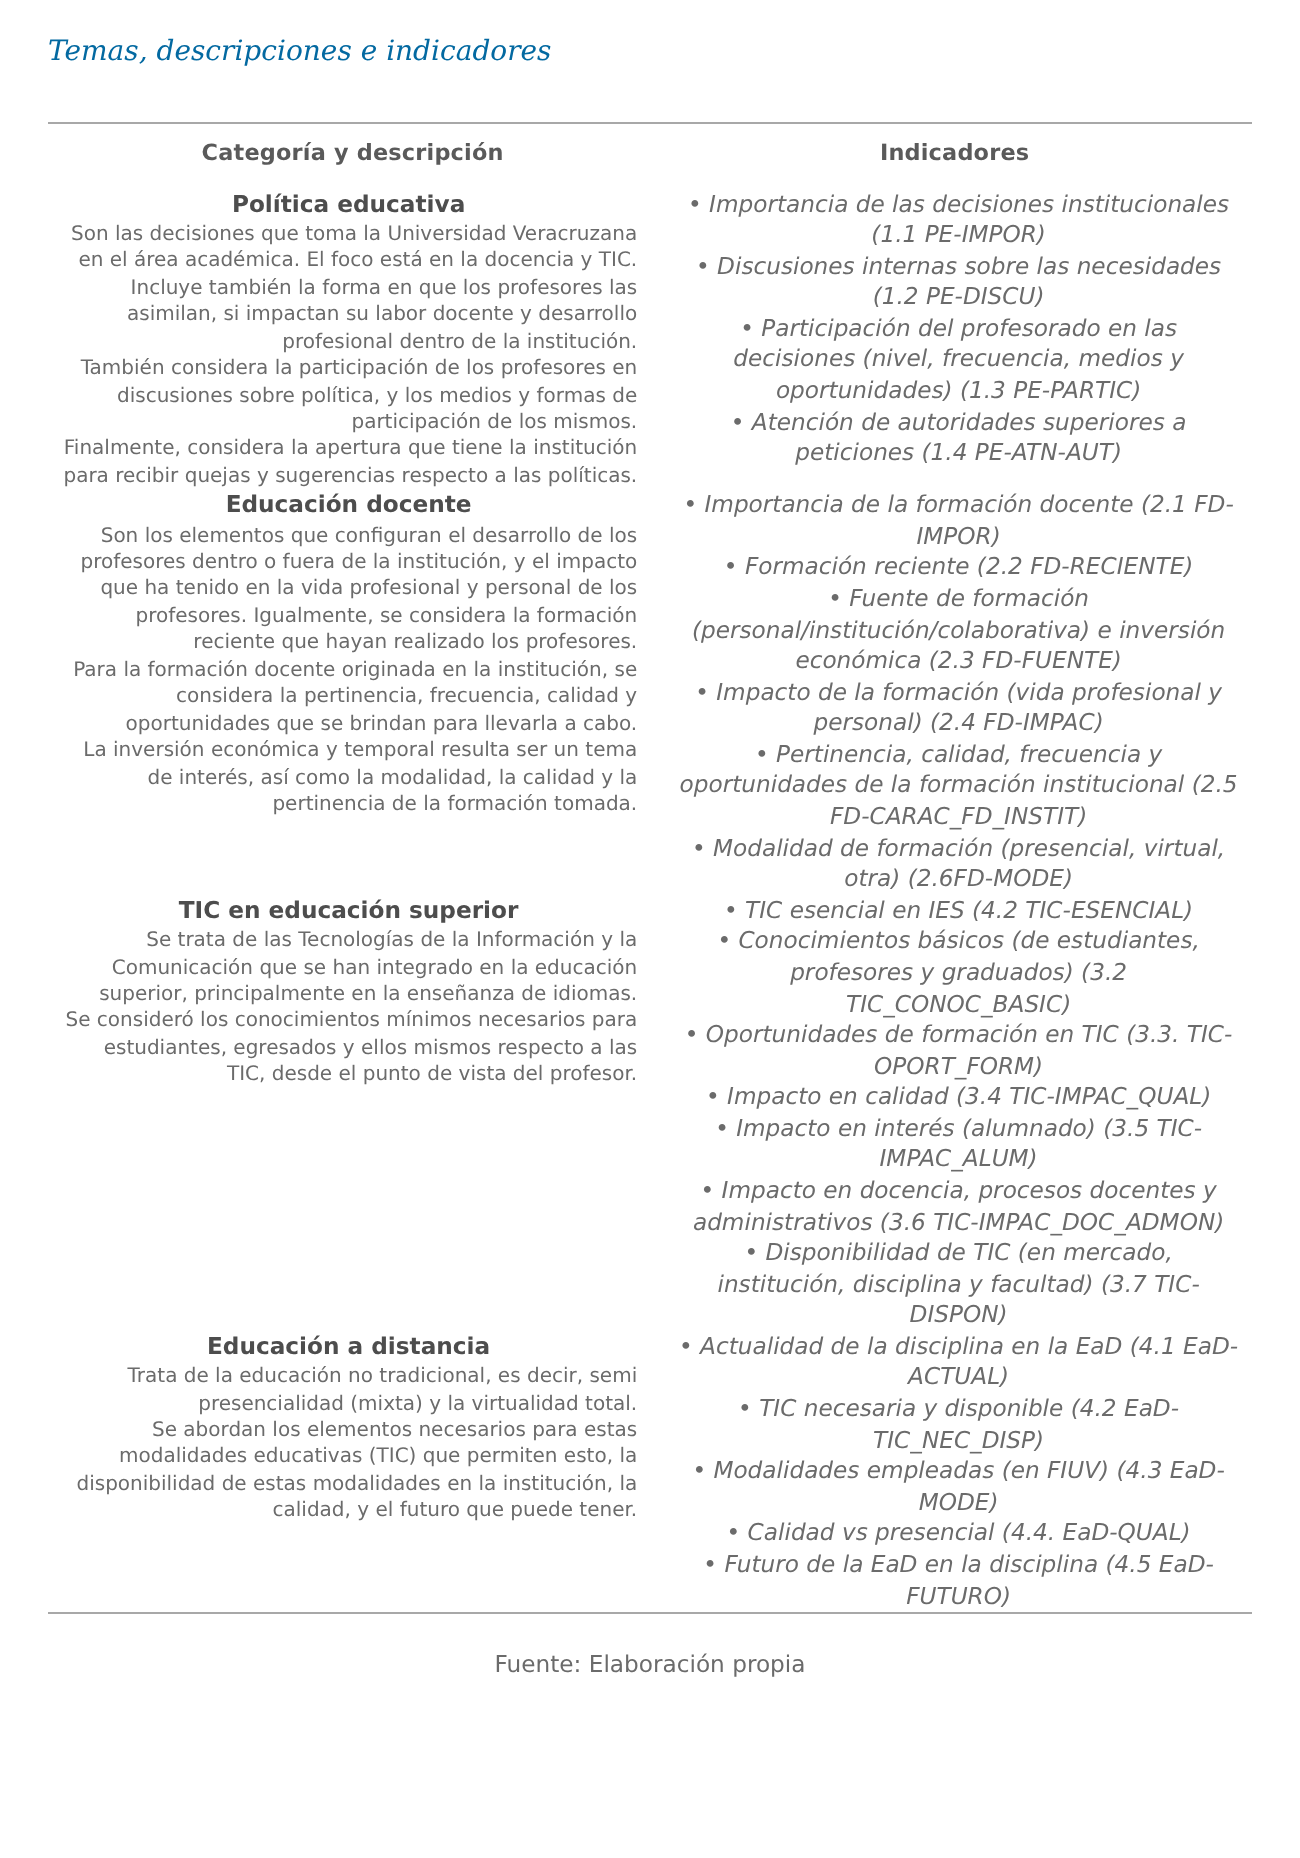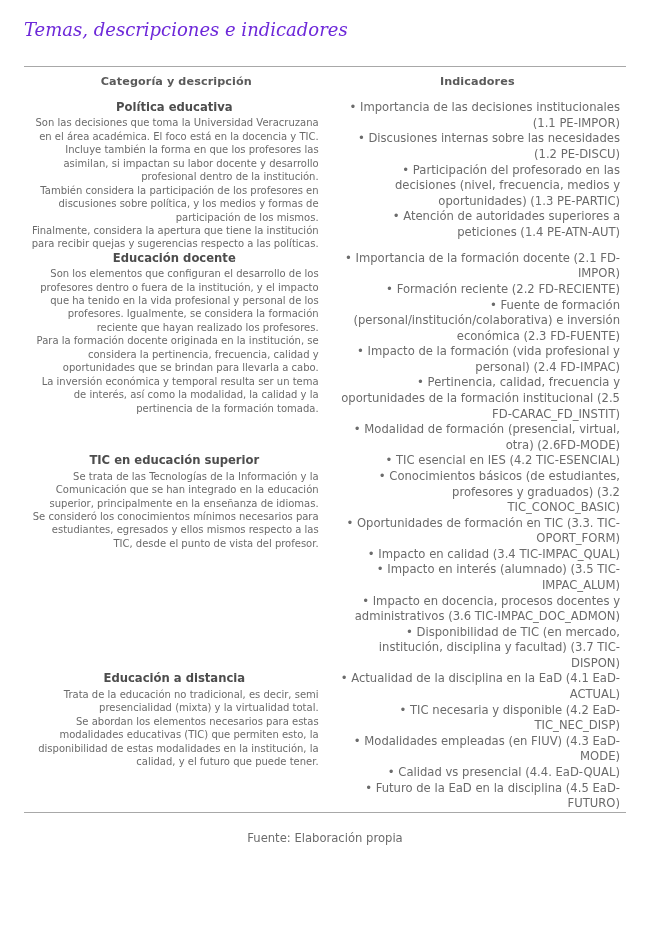--- a/index.html
+++ b/index.html
@@ -32,22 +32,22 @@
     font-weight: bold;
     font-size: 16px;
     color: #3f3f3f;
     letter-spacing: 0.2px;
     line-height: 1.35;
   }
   .caption-subtitle {
     font-family: "DejaVu Serif", serif;
     font-style: italic;
     font-weight: normal;
-    font-size: 18px;
-    color: #6d28d9;
+    font-size: 14px;
+    color: #0369a1;
     line-height: 1.4;
     margin-top: 3px;
   }
 
   
   .rule {
     height: 0;
     border-top: 1px solid #a8a8a8;
     margin: 0;
   }
@@ -91,23 +91,24 @@
     color: #6b6b6b;
     text-align: right;
     line-height: 1.345;
     margin: 0;
   }
   .sec-para + .sec-para { margin-top: 0; }
 
   .ind-line {
     font-size: 11.6px;
     color: #6b6b6b;
-    text-align: right;
+    text-align: center;
     line-height: 1.345;
     margin: 0;
+    font-style: italic;
   }
   .blk-left-1  { padding-top: 2px; }
   .blk-right-1 { padding-top: 36px; }
 
   .blk-left-2  { padding-top: 16px; }
   .blk-right-2 { padding-top: 6px; }
 
   .blk-left-3  { padding-top: 26px; }
   .blk-right-3 { padding-top: 14px; }
 

